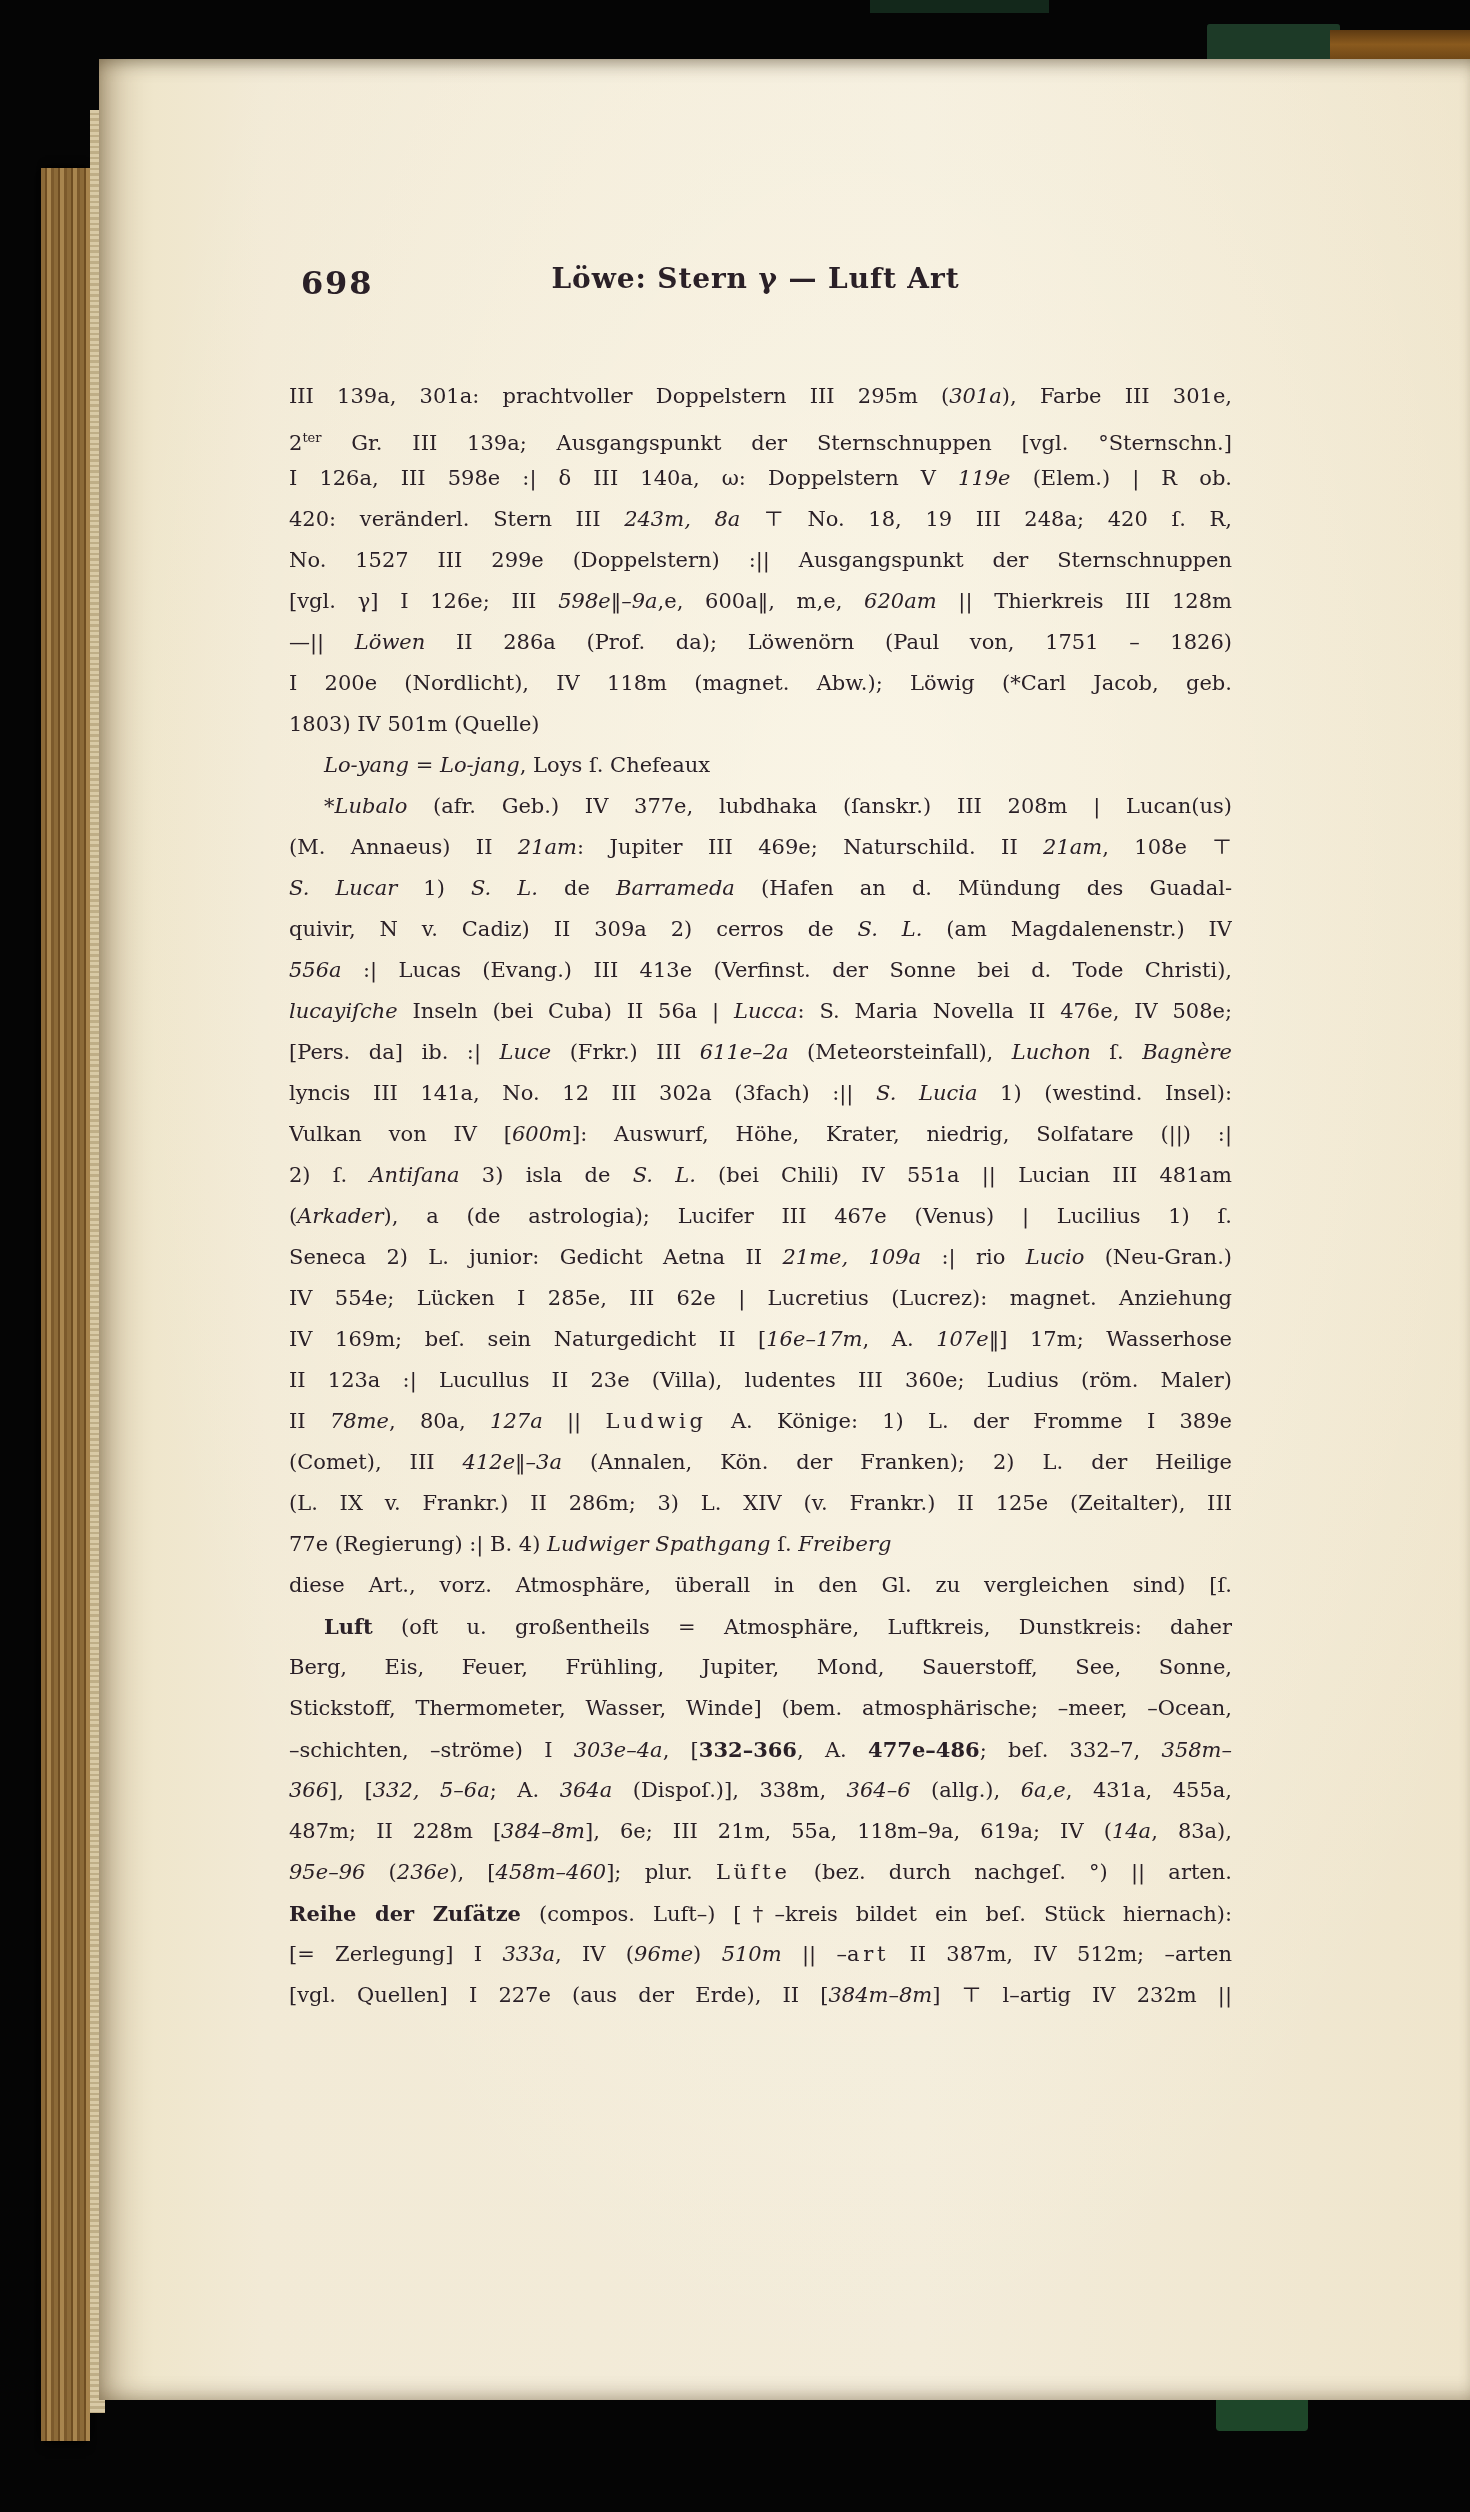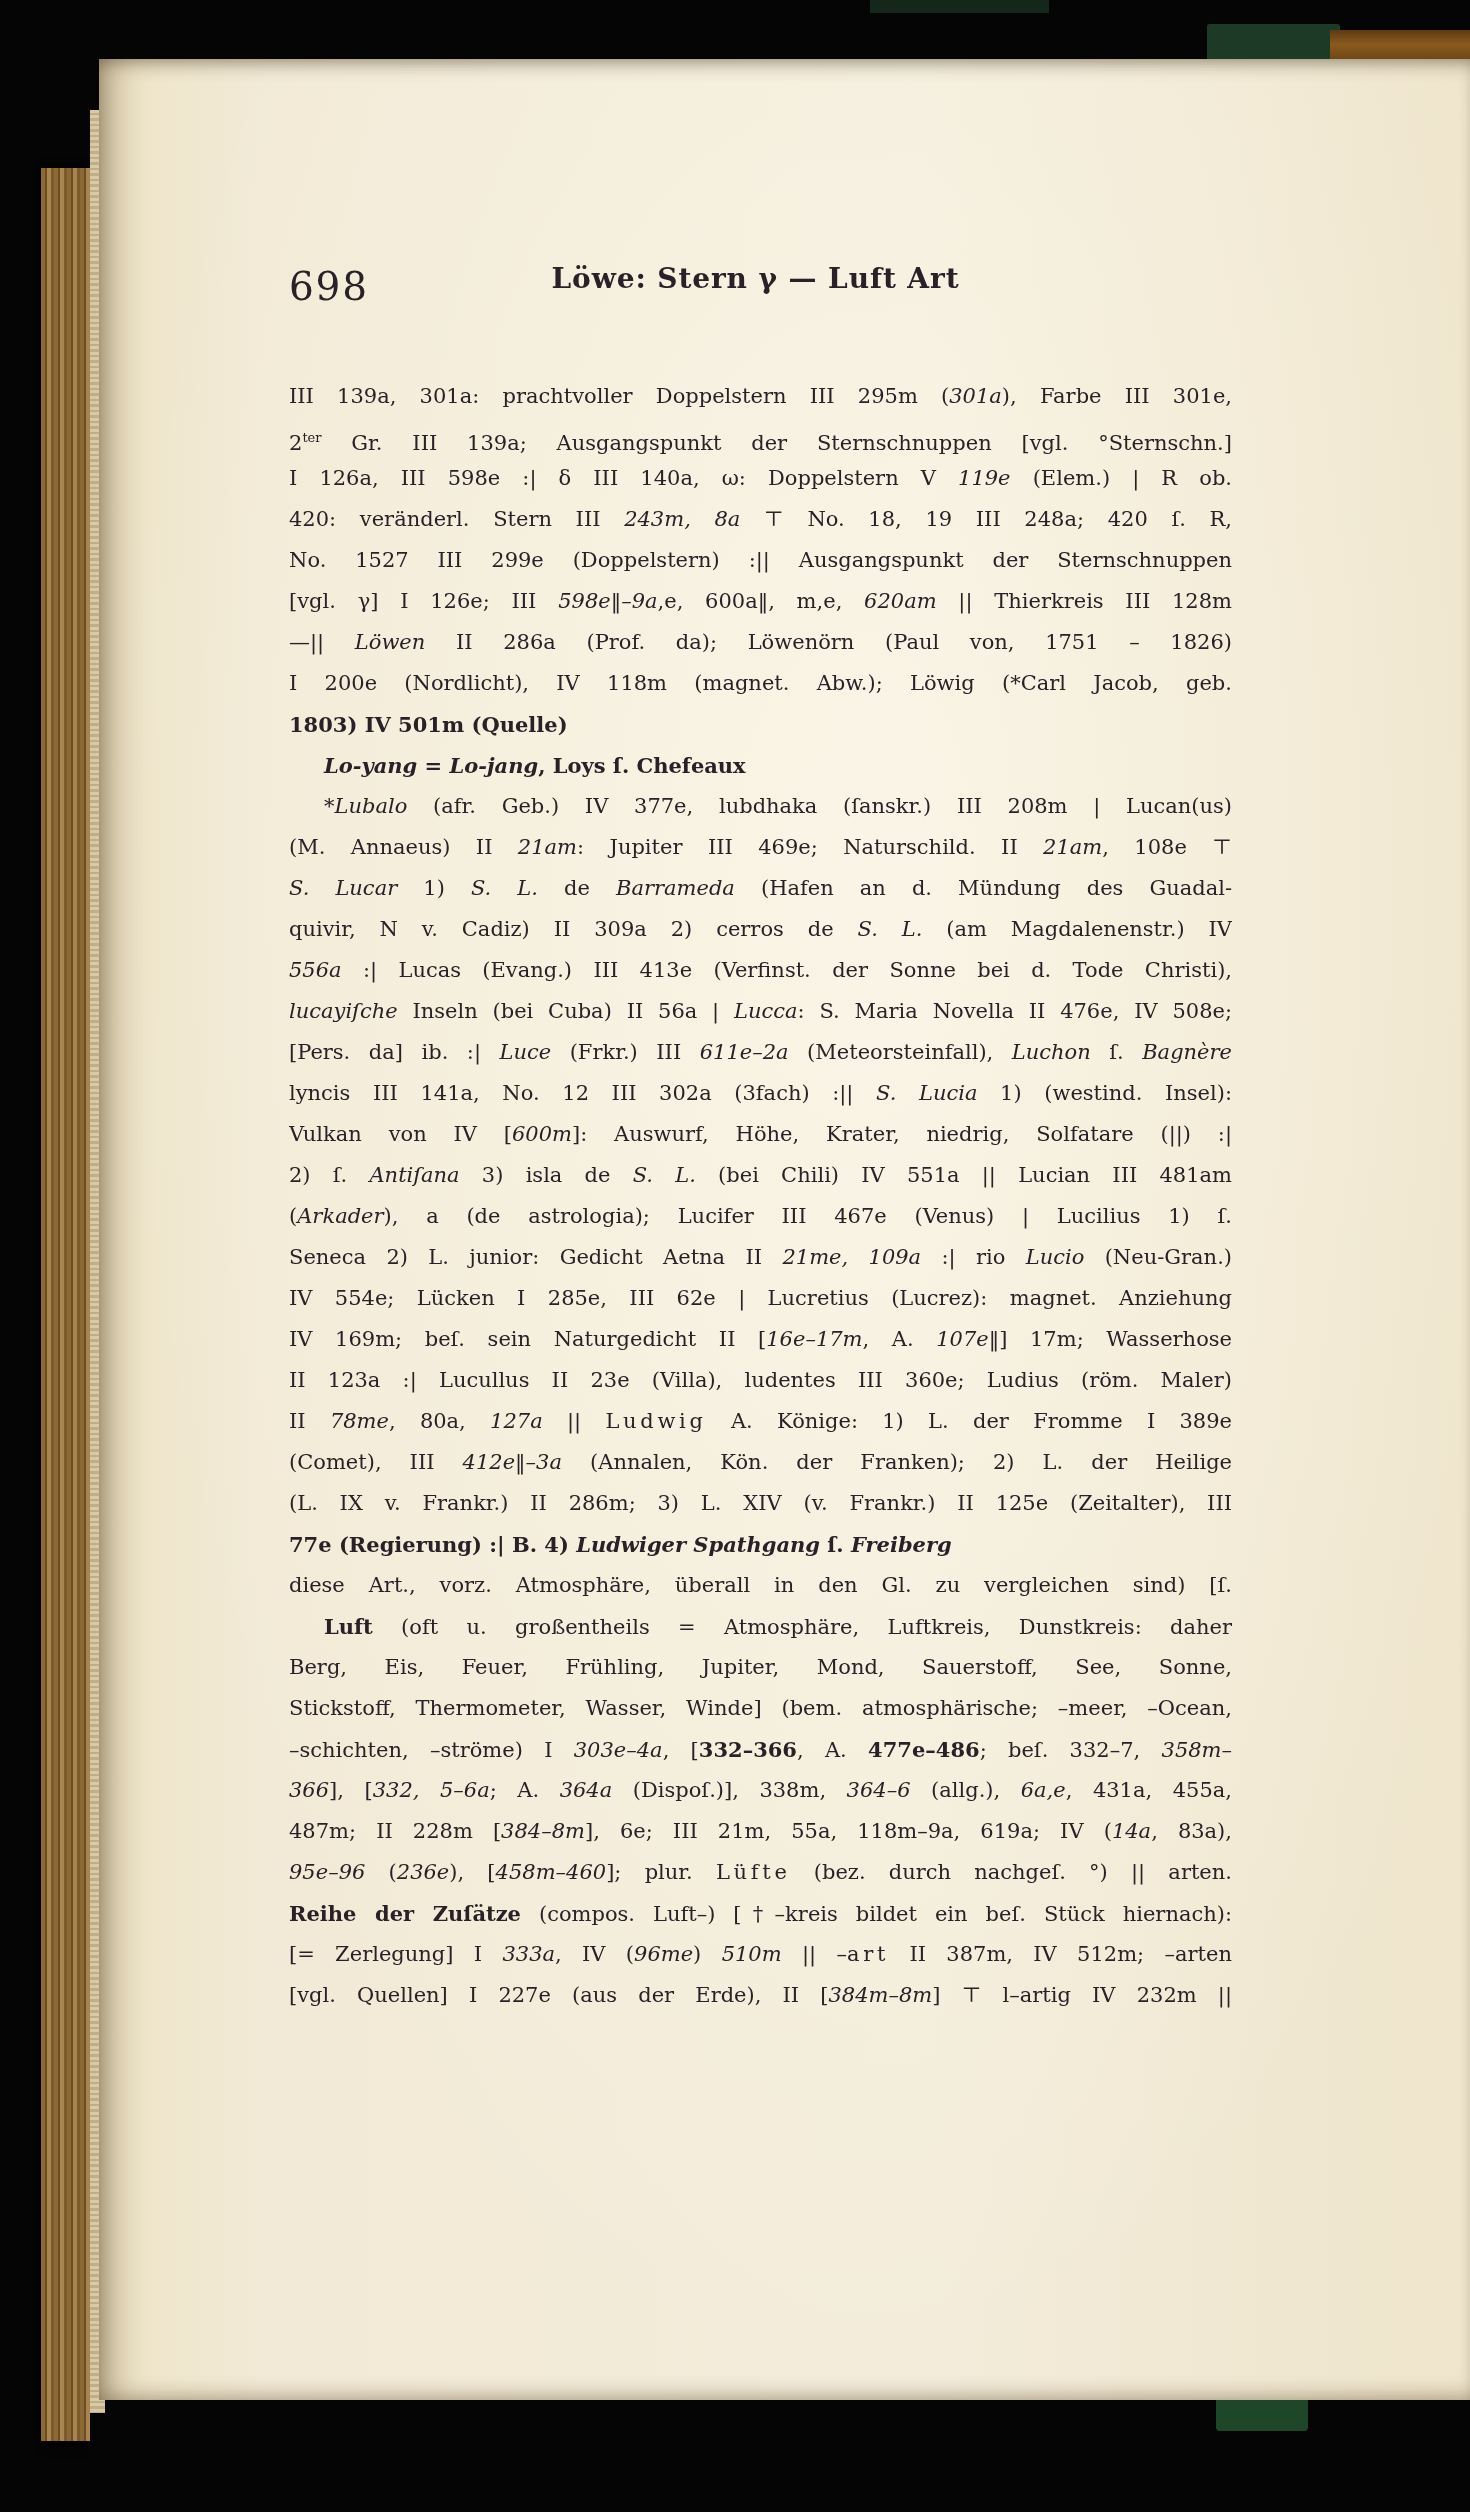--- a/index.html
+++ b/index.html
@@ -19,25 +19,25 @@
               background:repeating-linear-gradient(180deg,#d9caa6 0 2.7px,#bfae87 2.7px 5.5px);}
   
   .page{position:absolute;left:99px;top:59px;width:1372px;height:2341px;
         background:
           radial-gradient(ellipse at 55% 35%, rgba(255,252,240,.55), rgba(255,252,240,0) 70%),
           linear-gradient(90deg,#e2d6b8 0,#efe6cc 4%,#f2ead6 12%,#f3ecda 60%,#efe5cc 100%),
           #f0e7d2;
         box-shadow:inset 20px 0 31px -13px rgba(95,72,40,.5), inset 0 11px 18.3px -9.2px rgba(70,58,34,.55),
                    inset 0 -13px 20px -11px rgba(90,75,45,.4);}
   .header-row{position:absolute;left:190px;top:203px;width:943px;height:46px;color:#2a2027;}
-  .page-number{position:absolute;left:0;top:1.8px;font-size:39px;letter-spacing:1.8px;font-weight:normal;}
+  .page-number{position:absolute;left:12px;top:1.8px;font-size:32px;letter-spacing:1.8px;font-weight:bold;}
   .running-title{position:absolute;left:0;right:10px;text-align:center;font-size:28px;font-weight:bold;letter-spacing:0.9px;}
   .body-text{position:absolute;left:190px;top:317px;width:943px;color:#2a2027;font-size:21px;}
   .line{height:41px;line-height:41px;text-align:justify;text-align-last:justify;overflow:hidden;}
-  .line.left{text-align-last:left;font-weight:bold;}
+  .line.left{text-align-last:left;}
   .line.ind{padding-left:35px;}
   .it{font-style:italic;}
   .bd{font-weight:bold;}
   .sp{letter-spacing:3.7px;}
   .sup{vertical-align:super;font-size:0.62em;letter-spacing:0;}
 </style>
 </head>
 <body>
 
 <div class="stage">

